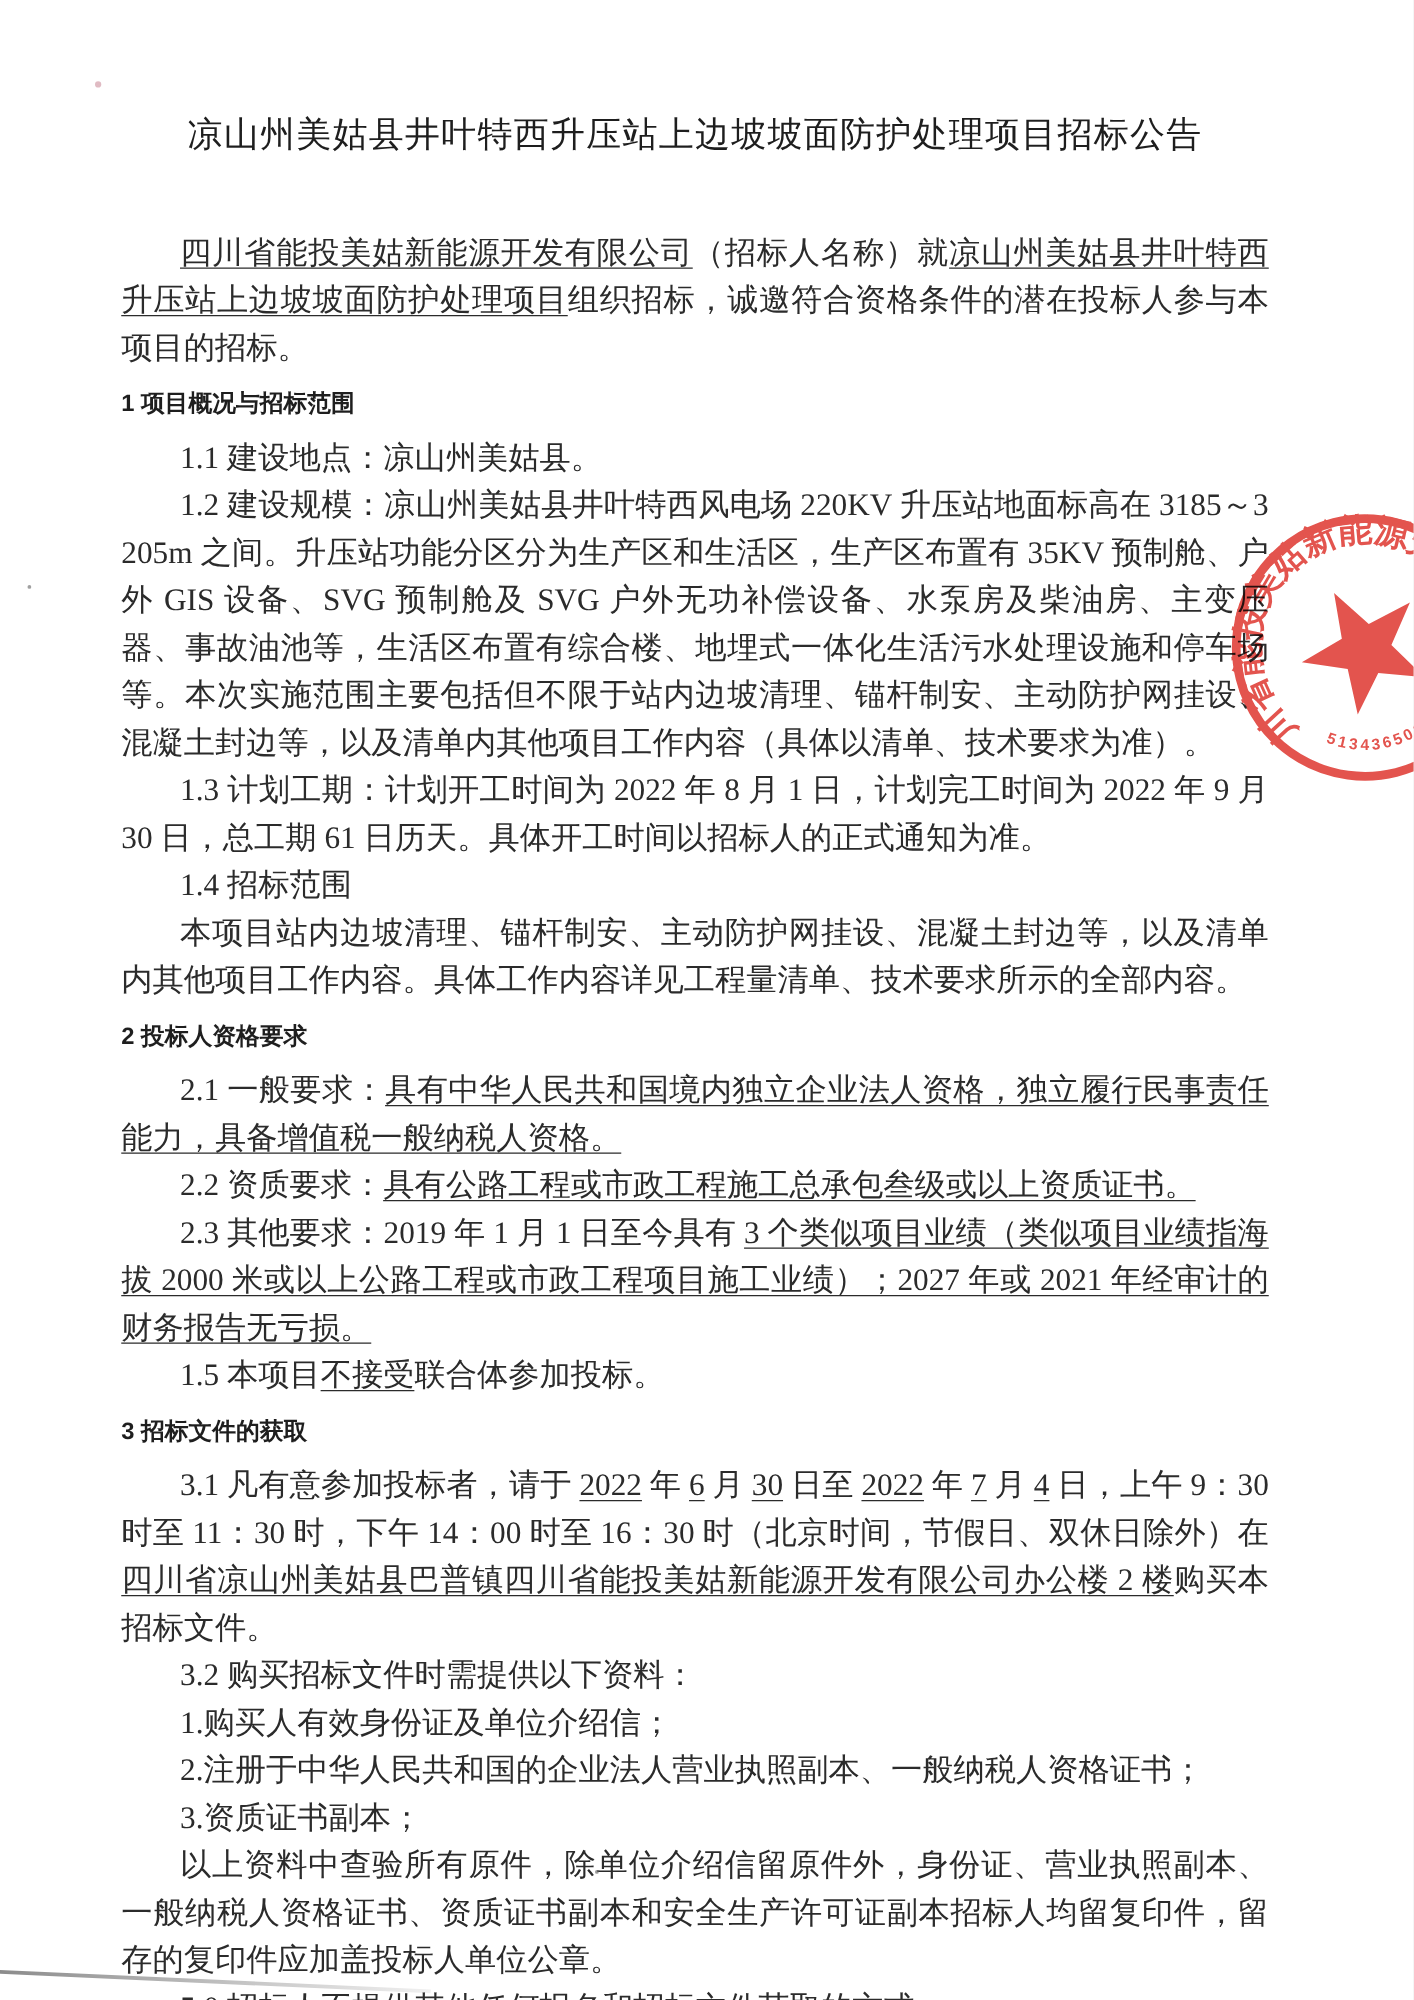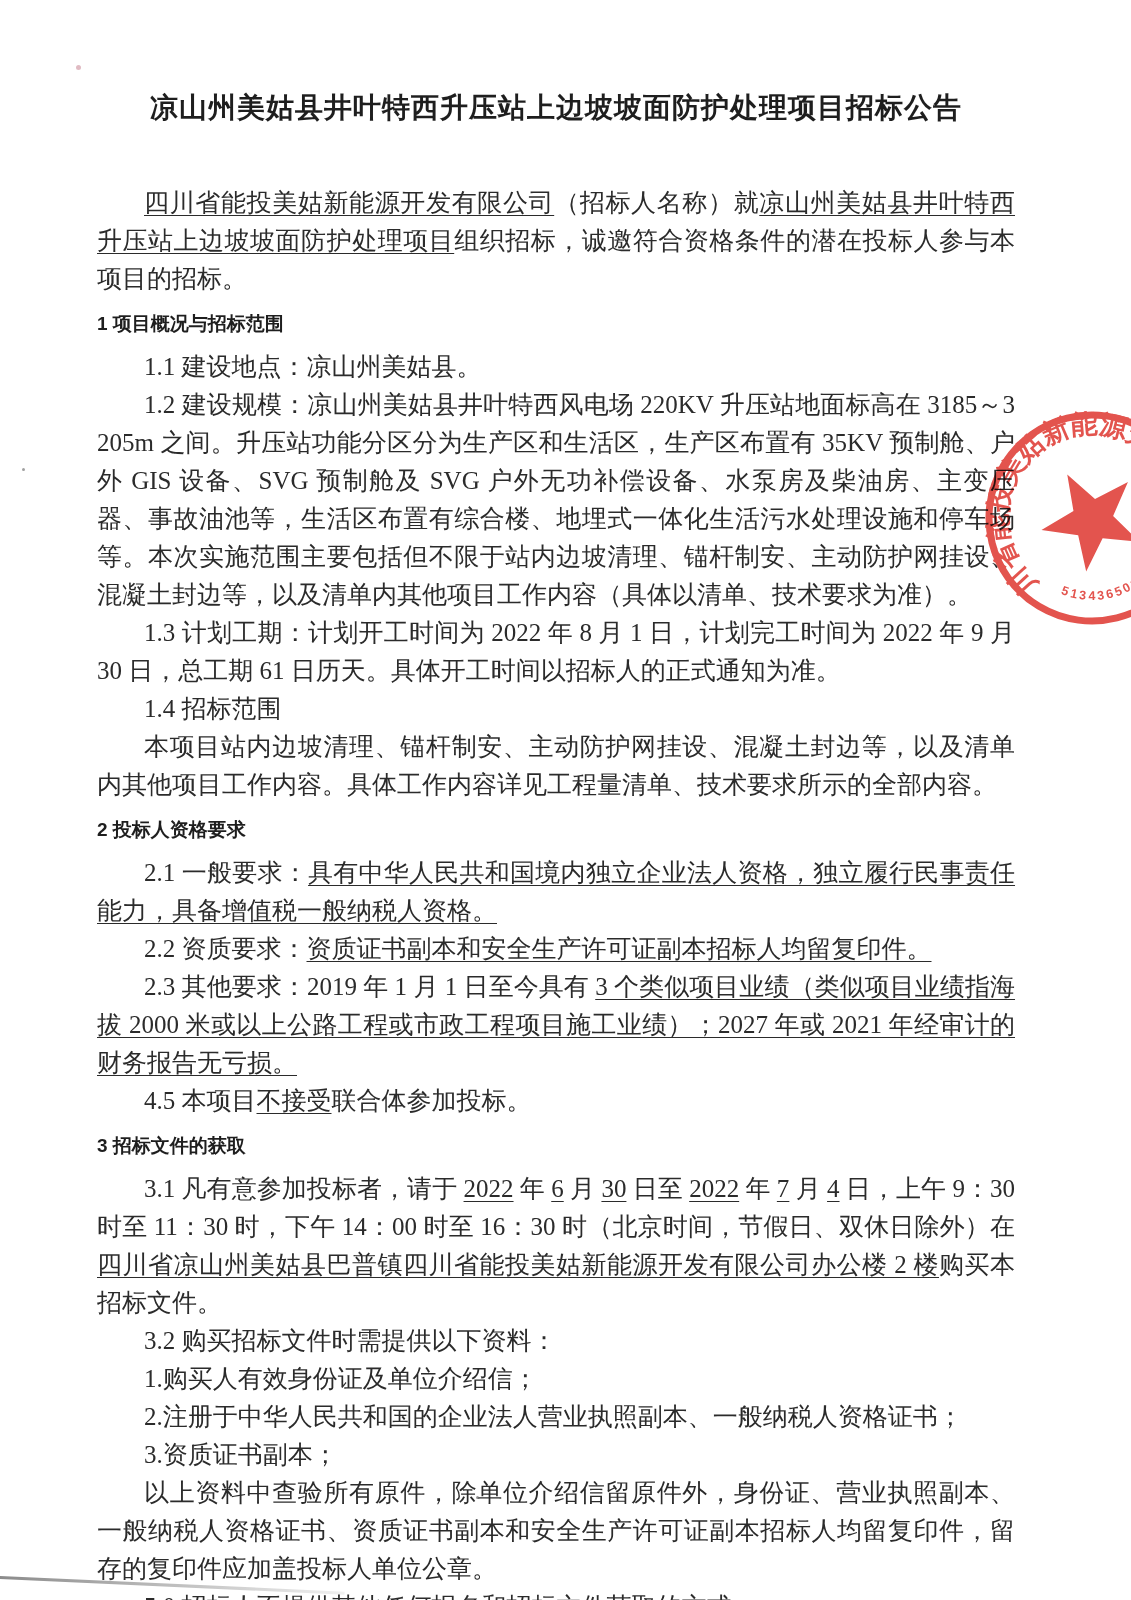--- a/index.html
+++ b/index.html
@@ -10,21 +10,21 @@
     background:#ffffff;
     overflow:hidden;
     color:var(--text-color,#2b2b2b);
     font-family:"Liberation Serif","DejaVu Serif",serif;
   }
   .doc {
     position:absolute; left:97px; top:88px; width:918px;
   }
   .doc-title {
     font-family:"Liberation Sans","DejaVu Sans",sans-serif;
-    font-size:28px; font-weight:bold; text-align:center;
+    font-size:28px; font-weight:normal; text-align:center;
     letter-spacing:1px; line-height:40px;
     margin:0 0 56px 0; color:#1e1e1e;
   }
   .para {
     margin:0; font-size:25px; line-height:38px;
     text-align:justify; text-indent:47px;
     word-break:break-all;
   }
   .sec-heading {
     font-family:"Liberation Sans","DejaVu Sans",sans-serif;
@@ -67,23 +67,23 @@
     <div>
         <p class="para"><span class="u">四川省能投美姑新能源开发有限公司</span><span>（招标人名称）就</span><span class="u">凉山州美姑县井叶特西升压站上边坡坡面防护处理项目</span><span>组织招标，诚邀符合资格条件的潜在投标人参与本项目的招标。</span></p>
         <h2 class="sec-heading"><span>1 项目概况与招标范围</span></h2>
         <p class="para"><span>1.1 建设地点：凉山州美姑县。</span></p>
         <p class="para"><span>1.2 建设规模：凉山州美姑县井叶特西风电场 220KV 升压站地面标高在 3185～3205m 之间。升压站功能分区分为生产区和生活区，生产区布置有 35KV 预制舱、户外 GIS 设备、SVG 预制舱及 SVG 户外无功补偿设备、水泵房及柴油房、主变压器、事故油池等，生活区布置有综合楼、地埋式一体化生活污水处理设施和停车场等。本次实施范围主要包括但不限于站内边坡清理、锚杆制安、主动防护网挂设、混凝土封边等，以及清单内其他项目工作内容（具体以清单、技术要求为准）。</span></p>
         <p class="para"><span>1.3 计划工期：计划开工时间为 2022 年 8 月 1 日，计划完工时间为 2022 年 9 月 30 日，总工期 61 日历天。具体开工时间以招标人的正式通知为准。</span></p>
         <p class="para"><span>1.4 招标范围</span></p>
         <p class="para"><span>本项目站内边坡清理、锚杆制安、主动防护网挂设、混凝土封边等，以及清单内其他项目工作内容。具体工作内容详见工程量清单、技术要求所示的全部内容。</span></p>
         <h2 class="sec-heading"><span>2 投标人资格要求</span></h2>
         <p class="para"><span>2.1 一般要求：</span><span class="u">具有中华人民共和国境内独立企业法人资格，独立履行民事责任能力，具备增值税一般纳税人资格。</span></p>
-        <p class="para"><span>2.2 资质要求：</span><span class="u">资质证书副本和安全生产许可证副本招标人均留复印件。</span></p>
+        <p class="para"><span>2.2 资质要求：</span><span class="u">具有公路工程或市政工程施工总承包叁级或以上资质证书。</span></p>
         <p class="para"><span>2.3 其他要求：2019 年 1 月 1 日至今具有 </span><span class="u">3 个类似项目业绩（类似项目业绩指海拔 2000 米或以上公路工程或市政工程项目施工业绩）；2027 年或 2021 年经审计的财务报告无亏损。</span></p>
-        <p class="para"><span>4.5 本项目</span><span class="u">不接受</span><span>联合体参加投标。</span></p>
+        <p class="para"><span>1.5 本项目</span><span class="u">不接受</span><span>联合体参加投标。</span></p>
         <h2 class="sec-heading"><span>3 招标文件的获取</span></h2>
         <p class="para"><span>3.1 凡有意参加投标者，请于 </span><span class="u">2022</span><span> 年 </span><span class="u">6</span><span> 月 </span><span class="u">30</span><span> 日至 </span><span class="u">2022</span><span> 年 </span><span class="u">7</span><span> 月 </span><span class="u">4</span><span> 日，上午 9：30 时至 11：30 时，下午 14：00 时至 16：30 时（北京时间，节假日、双休日除外）在</span><span class="u">四川省凉山州美姑县巴普镇四川省能投美姑新能源开发有限公司办公楼 2 楼</span><span>购买本招标文件。</span></p>
         <p class="para"><span>3.2 购买招标文件时需提供以下资料：</span></p>
         <p class="para"><span>1.购买人有效身份证及单位介绍信；</span></p>
         <p class="para"><span>2.注册于中华人民共和国的企业法人营业执照副本、一般纳税人资格证书；</span></p>
         <p class="para"><span>3.资质证书副本；</span></p>
         <p class="para"><span>以上资料中查验所有原件，除单位介绍信留原件外，身份证、营业执照副本、一般纳税人资格证书、资质证书副本和安全生产许可证副本招标人均留复印件，留存的复印件应加盖投标人单位公章。</span></p>
         <p class="para"><span>5.0 招标人不提供其他任何报名和招标文件获取的方式。</span></p>
       </div>
   </div>

